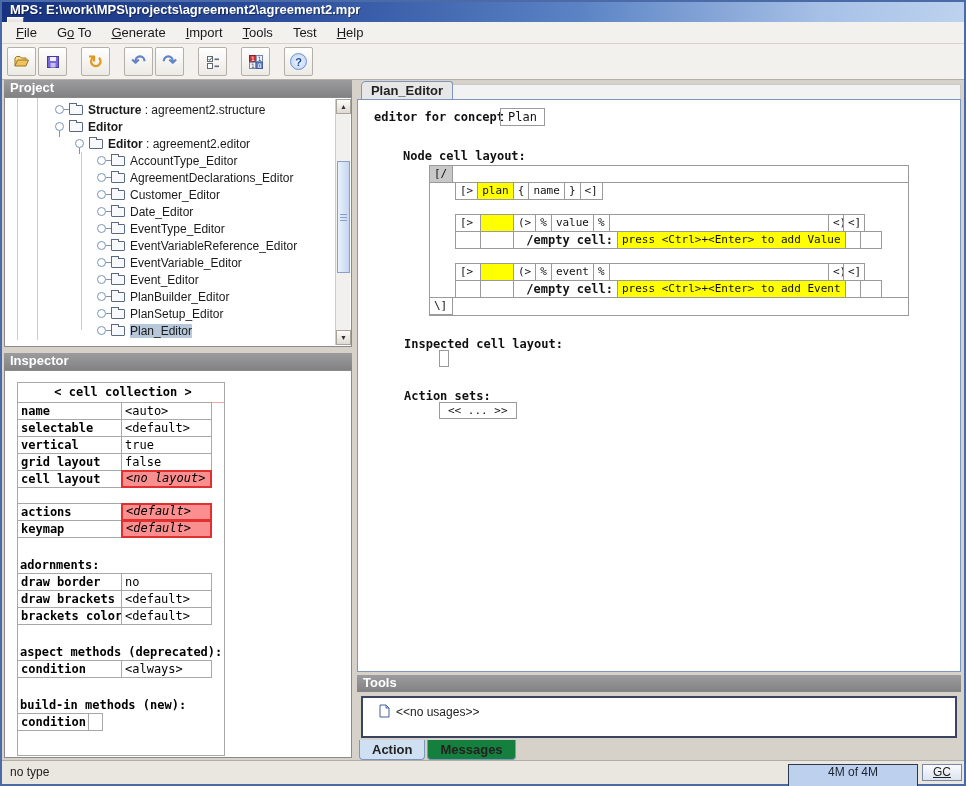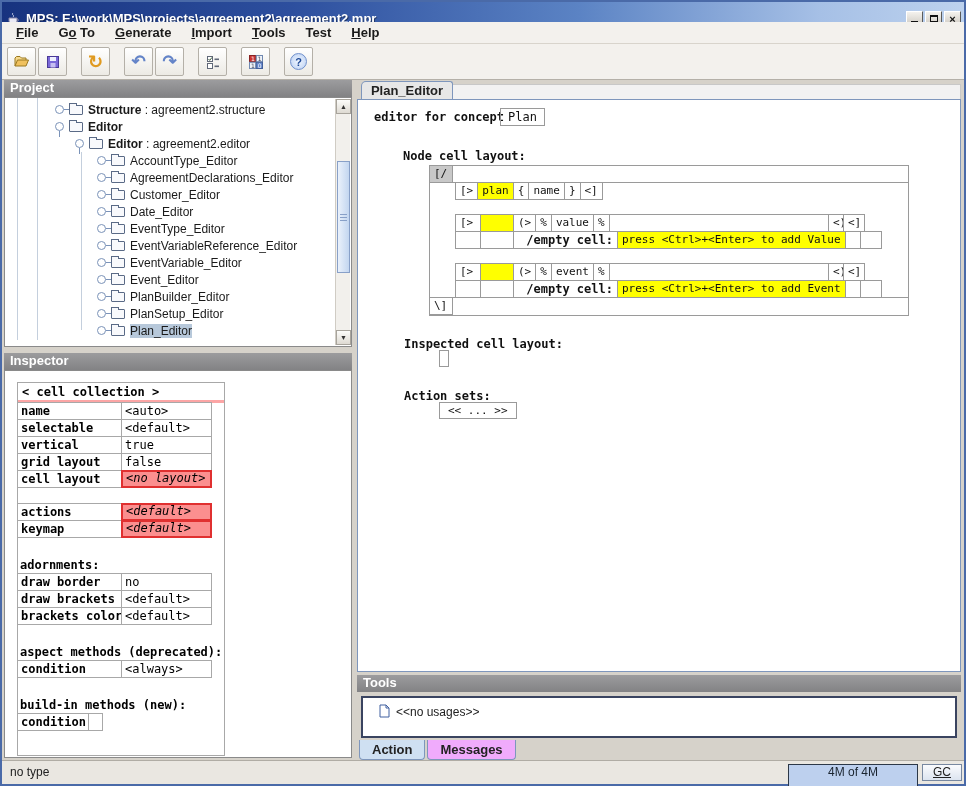--- a/index.html
+++ b/index.html
@@ -4,33 +4,33 @@
 <style>
   * { box-sizing: border-box; margin:0; padding:0; }
   html,body { width:966px; height:786px; }
   body { font-family:"Liberation Sans", sans-serif; background:#d6d2ca; position:relative; overflow:hidden; }
   .screen { position:absolute; left:0; top:0; width:966px; height:786px;
             border:2px solid #4a6aa8; background:#d6d2ca; }
 
   
   .titlebar { position:absolute; left:0; top:0; width:962px; height:33px;
     background:linear-gradient(90deg,#17337f 0%,#2d4f9e 30%,#5b83c4 60%,#a6c0e6 85%,#bdd2ee 100%);
-    display:flex; align-items:center; padding:0 3px; }
+    display:flex; padding:0 3px;flex-direction:column; }
   .titlebar .title { color:#fff; font-weight:bold; font-size:13px; margin-left:5px; white-space:pre; flex:1;
     text-shadow:1px 1px 0 rgba(0,0,0,.4); }
   .winbtn { width:17px; height:15px; margin-left:2px; background:linear-gradient(#f4f2ee,#cfcbc3);
     border:1px solid #5a5a5a; border-top-color:#fff; border-left-color:#fff;
     display:flex; align-items:center; justify-content:center; font-size:11px; font-weight:bold; color:#111; }
   .glyph-min { width:7px; height:2px; background:#111; margin-top:7px; }
   .glyph-max { width:8px; height:7px; border:1px solid #111; border-top-width:2px; }
 
   
   .menubar { position:absolute; left:0; top:20px; width:962px; height:22px; background:#f3f1ed;
     border-bottom:1px solid #d8d4cc; display:flex; align-items:center; padding-left:4px; }
-  .menuitem { font-size:13px; font-weight:bold; color:#1a1a1a; padding:2px 10px; white-space:pre; cursor:default; }
+  .menuitem { font-size:13px; font-weight:normal; color:#1a1a1a; padding:2px 10px; white-space:pre; cursor:default; }
   .menuitem .u { text-decoration:underline; }
 
   
   .toolbar { position:absolute; left:0; top:42px; width:962px; height:36px; background:#f3f1ed;
     border-bottom:1px solid #b4b0a8; display:flex; align-items:center; padding-left:5px; }
   .tbtn { width:29px; height:29px; border:1px solid #b4b0a8; border-radius:2px; margin-right:2px;
     background:linear-gradient(#ffffff,#eceae4); display:flex; align-items:center; justify-content:center; }
   .tgap { width:12px; }
   .gi { font-size:18px; font-weight:bold; line-height:1; }
   .gi.orange { color:#e09a20; }
@@ -68,21 +68,21 @@
   .sthumb { position:absolute; left:1px; width:13px; top:62px; height:112px;
     background:linear-gradient(90deg,#eaf1fb,#c3d6f0); border:1px solid #88a0c8; }
   .sthumb::before { content:""; position:absolute; left:2px; right:2px; top:50%; height:1px; background:#88a0c8;
     box-shadow:0 -3px 0 #88a0c8, 0 3px 0 #88a0c8; }
 
   
   .inspector { position:absolute; left:2px; top:351px; width:348px; }
   .insp-body { position:relative; background:#fff; border:1px solid #8a8a8a; height:388px; overflow:hidden;
     font-family:"DejaVu Sans Mono", monospace; font-size:12px; }
   .itable { position:absolute; left:12px; top:11px; width:208px; border:1px solid #a8a8a8; background:#fff; }
-  .ihead { height:20px; line-height:19px; font-weight:bold; padding-left:4px; border-bottom:3px solid #fca5a5; white-space:pre; }
+  .ihead { height:20px; line-height:19px; font-weight:bold; padding-left:4px; border-bottom:1px solid #fca5a5; white-space:pre;text-align:center; }
   .iprow { display:flex; height:17px; }
   .ic { border:1px solid #a8a8a8; margin:-1px 0 0 -1px; height:18px; line-height:16px; padding:0 3px;
     white-space:pre; overflow:hidden; }
   .ic.l { width:105px; font-weight:bold; }
   .ic.v { width:91px; }
   .ic.err { background:#fb8f8f; border:2px solid #e03030; line-height:13px;font-style:italic; }
   .igap { height:16px; }
   .isec { height:20px; line-height:22px; font-weight:bold; padding-left:2px; white-space:pre; }
   .ic.stub { width:15px; }
   .ic.l2 { width:72px; font-weight:bold; }
@@ -116,21 +116,21 @@
   .actionbox { position:absolute; left:81px; top:302px; height:17px; padding:0 8px; line-height:16px;
     border:1px solid #9a9a9a; white-space:pre; }
 
   
   .toolshead { position:absolute; left:355px; top:673px; width:604px; }
   .toolsbox { position:absolute; left:359px; top:694px; width:596px; height:42px; background:#fff;
     border:2px solid #3a4460; display:flex; align-items:flex-start; padding:6px 16px; }
   .usagetext { font-size:12px; color:#222; margin-left:6px; margin-top:1px; white-space:pre; }
   .btabs { position:absolute; left:357px; top:738px; height:20px; display:flex; }
   .btab { height:20px; padding:0 12px; font-size:13px; font-weight:bold; color:#222; line-height:19px;
-    border:1px solid #7e96bc; border-top:none; border-radius:0 0 4px 4px; background:#f0abfc; margin-right:2px; }
+    border:1px solid #7e96bc; border-top:none; border-radius:0 0 4px 4px; background:#15803d; margin-right:2px; }
   .btab.sel { background:#cfe0f2; }
 
   
   .statusbar { position:absolute; left:0; top:758px; width:962px; height:24px; background:#eae7e1;
     border-top:1px solid #b0aca4; }
   .statusmsg { position:absolute; left:8px; top:4px; font-size:12px; color:#222; }
   .membar { position:absolute; right:46px; top:3px; width:130px; height:24px; border:1px solid #2c3848;
     background:#bdd0ee; font-size:12px; color:#1a2430; text-align:center; line-height:15px; }
   .gcbtn { position:absolute; right:2px; top:3px; width:40px; height:17px; border:1px solid #7888a0;
     background:linear-gradient(#fafbfd,#dce4f0); font-size:12px; color:#222; text-align:center; line-height:15px;text-decoration:underline; }

